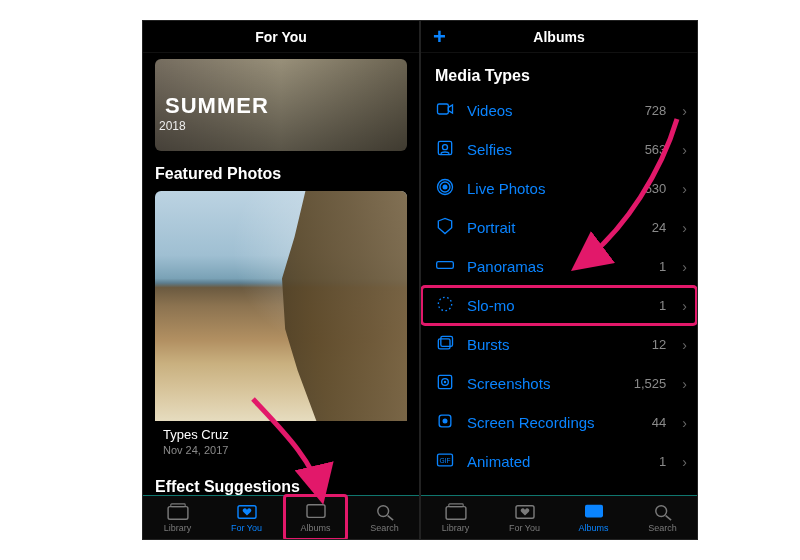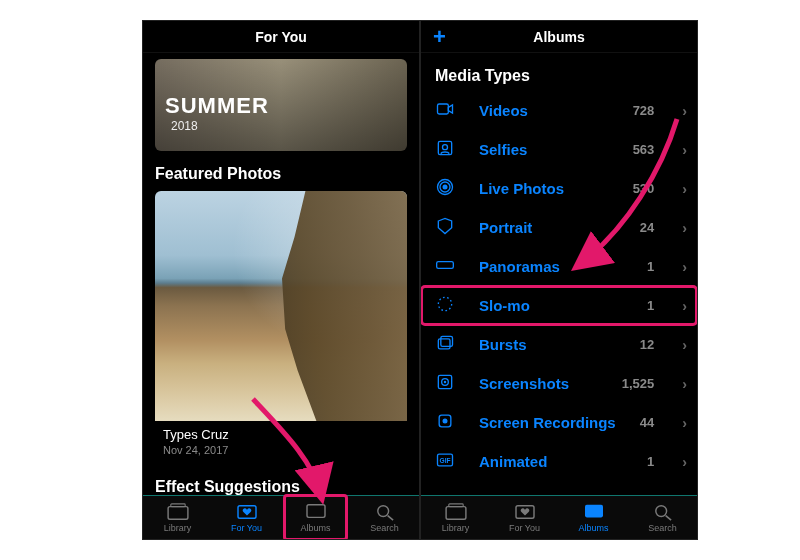--- a/index.html
+++ b/index.html
@@ -78,21 +78,21 @@
       linear-gradient(90deg, #8a8070, #b3a98f 50%, #7e7560);
     position: relative;
     color: #fff;
     overflow: hidden;
   }
   .memory-card .title {
     position: absolute; left: 10px; top: 34px;
     font-size: 22px; font-weight: 800; letter-spacing: 1px;
   }
   .memory-card .year {
-    position: absolute; left: 16px; top: 60px;
+    position: absolute; left: 4px; top: 60px;
     font-size: 12px; color: #eee; font-weight: 400;
   }
   .section-h {
     color: #fff; font-weight: 700; font-size: 16px;
     margin: 14px 12px 8px 12px;
   }
   .featured {
     margin: 0 12px; border-radius: 6px; overflow: hidden;
     background: #000;
   }
@@ -118,24 +118,23 @@
   .featured .caption .date { color: #8a8a8a; font-size: 11px; margin-top: 2px; }
 
   
   .group-title {
     color: #fff; font-weight: 700; font-size: 16px;
     margin: 14px 14px 6px 14px;
   }
   .row {
     display: flex; align-items: center;
     padding: 8px 10px 8px 14px;
-    gap: 24px;
+    gap: 12px;
     color: #0a84ff;
     font-size: 15px;
-    font-weight: bold;
   }
   .row .label { flex: 1; }
   .row .count { color: #8a8a8a; font-size: 13px; text-align: right; }
   .row .chev { color: #666; font-size: 14px; margin-left: 4px; }
   .row svg { width: 20px; height: 20px; flex: 0 0 20px; }
   .row.highlight {
     outline: 3px solid #e2186a;
     outline-offset: -2px;
     border-radius: 4px;
   }

